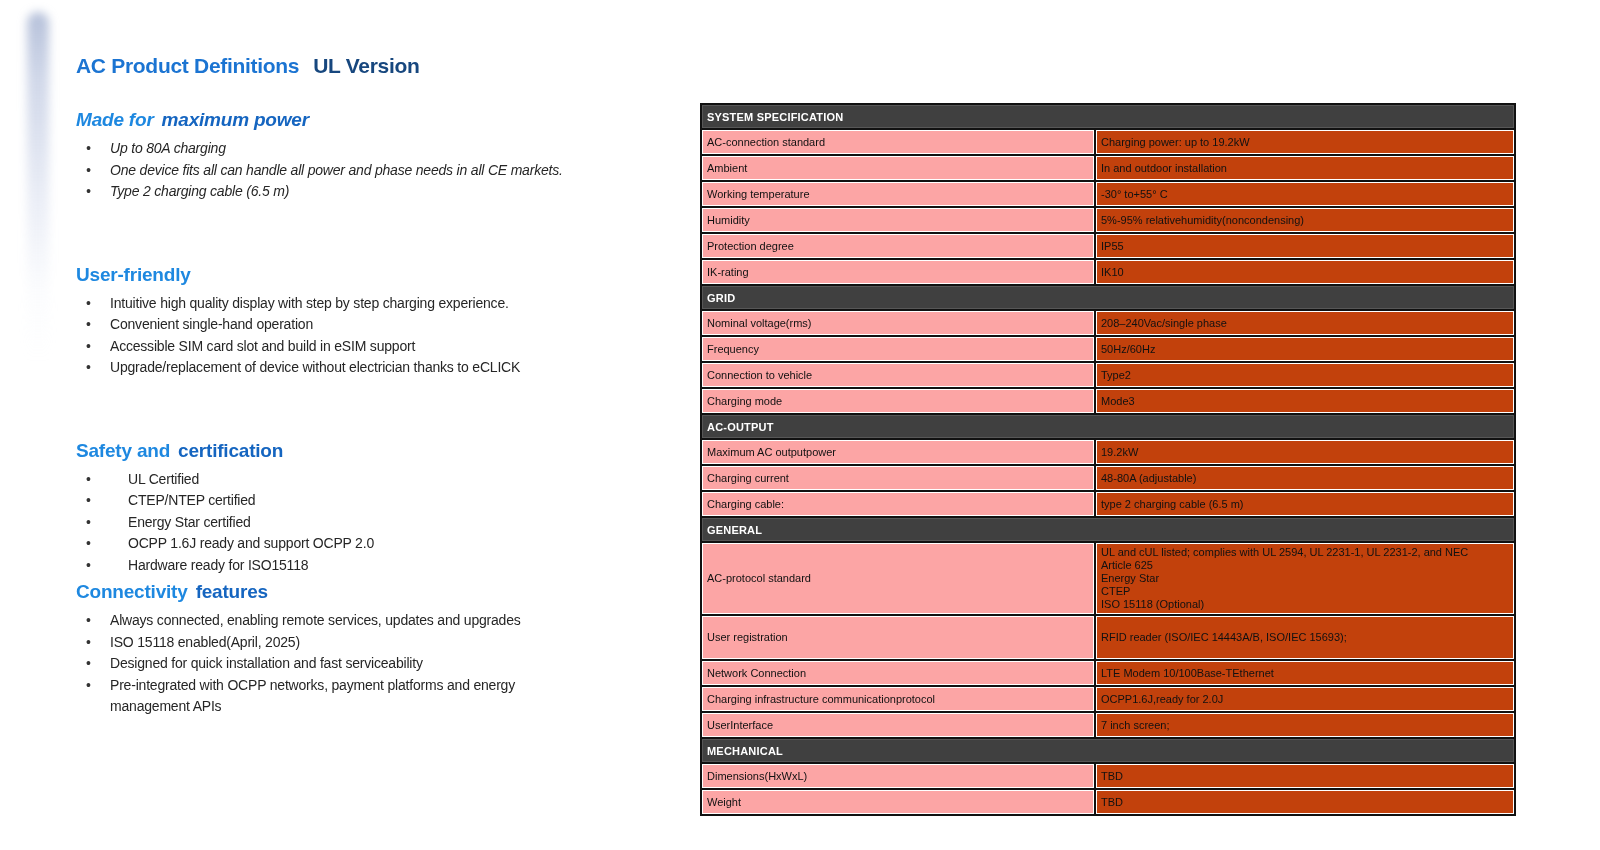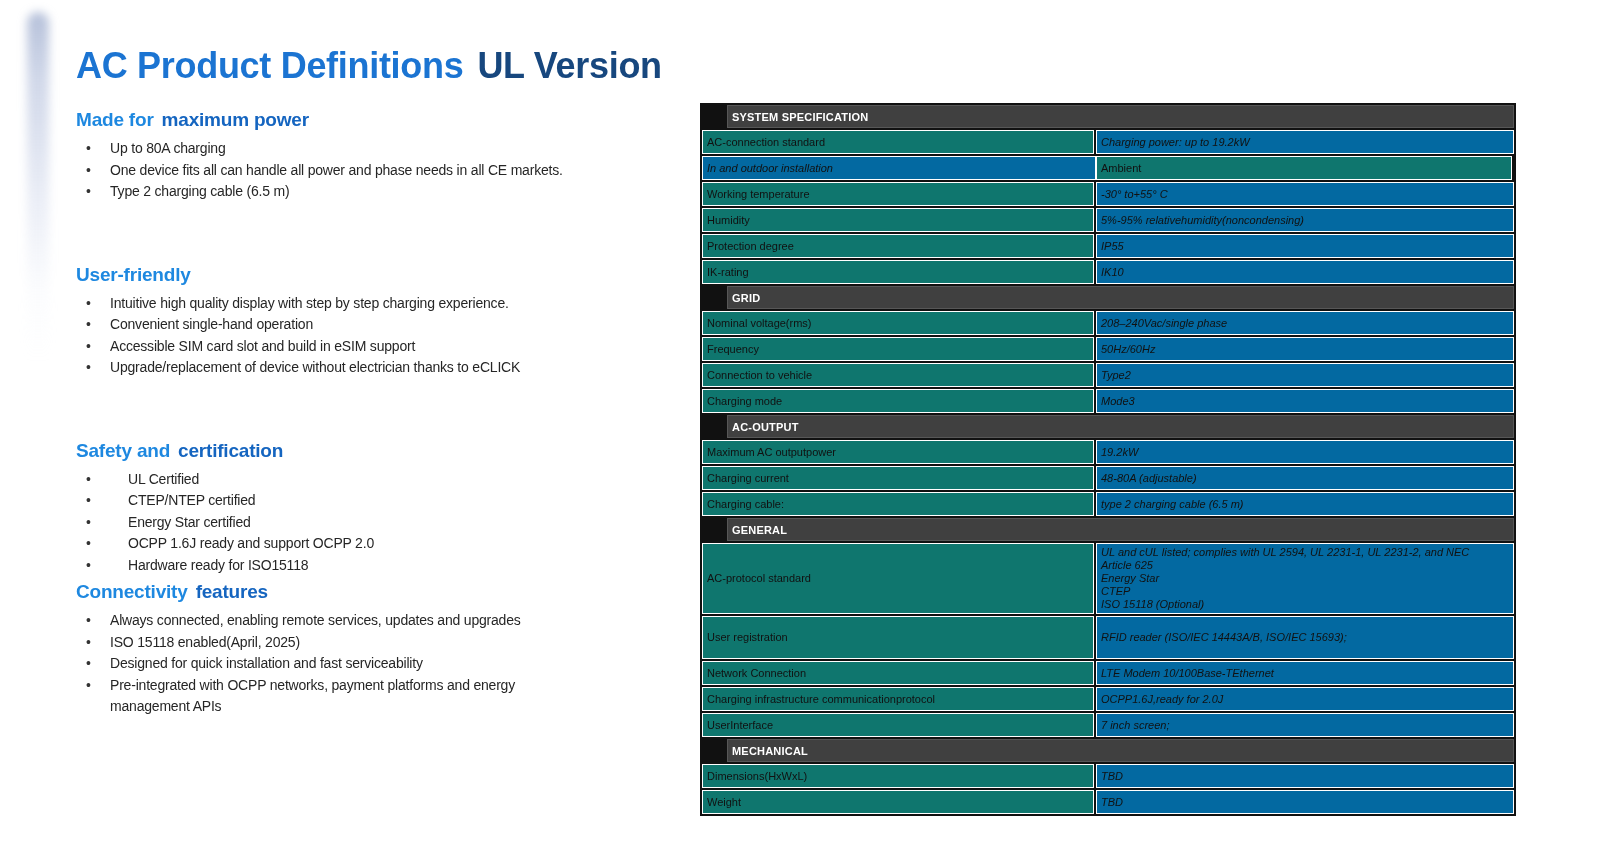--- a/index.html
+++ b/index.html
@@ -10,26 +10,26 @@
   
   .edge-shadow{
     position:absolute;left:27px;top:12px;width:22px;height:410px;border-radius:14px;
     background:linear-gradient(180deg, rgba(115,136,184,.52) 0%, rgba(138,156,200,.40) 16%,
                rgba(168,182,218,.24) 45%, rgba(220,228,244,.10) 68%, rgba(255,255,255,0) 85%);
     filter:blur(5px);
   }
 
   
   .left-col{position:absolute;left:76px;top:46px;width:590px;}
-  .page-title{font-size:36px;font-weight:700;letter-spacing:-.3px;line-height:40px;margin:0;}
+  .page-title{font-size:21px;font-weight:700;letter-spacing:-.3px;line-height:40px;margin:0;}
   .page-title .t1{color:#1b74d2;}
   .page-title .t2{color:#17477e;margin-left:14px;}
 
   .section{margin-top:60px;}
-  .section.first{margin-top:22px;}
+  .section.first{margin-top:22px;font-style:italic;}
   .section.tight{margin-top:4px;}
   .sec-heading{font-size:19px;font-weight:700;line-height:24px;margin:0 0 6px 0;letter-spacing:-.2px;}
   .sec-heading .h1{color:#1e88e0;}
   .sec-heading .h2{color:#1565c0;margin-left:8px;}
   .sec-heading .h2:empty{margin-left:0;}
 
   ul.bullets{list-style:none;margin:0;padding:0 0 0 8px;width:482px;}
   ul.bullets li{
     position:relative;padding-left:26px;font-size:14px;line-height:21.5px;
     letter-spacing:-.2px;color:#262626;
@@ -38,35 +38,35 @@
   ul.bullets.wide li{padding-left:44px;}
 
   
   .spec-table{
     position:absolute;left:700px;top:103px;width:816px;
     border:2px solid #111;box-sizing:border-box;background:#111;
   }
   .t-header{
     background:#404040;color:#ffffff;font-size:11px;font-weight:700;letter-spacing:.2px;
     min-height:25px;display:flex;align-items:center;padding:0 5px;box-sizing:border-box;
-    border-bottom:2px solid #111;box-shadow:inset 0 0 0 1px rgba(255,255,255,.12);margin-left:25px;
+    border-bottom:2px solid #111;box-shadow:inset 0 0 0 1px rgba(255,255,255,.12);
   }
   .t-row{
     display:grid;grid-template-columns:394px 1fr;background:#fff;
     border-bottom:2px solid #111;
   }
   .t-row:last-child{border-bottom:none;}
   .t-row.tall .t-cell{min-height:43px;}
   .t-cell{
     min-height:24px;box-sizing:border-box;display:flex;align-items:center;
     font-size:11px;line-height:13px;padding:3px 5px;color:#111;
     box-shadow:inset 0 0 0 1px #fff;
   }
-  .t-label{background:#0f766e;border-right:2px solid #111;}
-  .t-value{background:#0369a1;white-space:pre-line;font-style:italic;}
+  .t-label{background:#fca5a5;border-right:2px solid #111;}
+  .t-value{background:#c2410c;white-space:pre-line;}
 </style>
 </head>
 <body>
 
 <div class="slide">
   <div class="edge-shadow"></div>
 
   <div class="left-col">
     <h1 class="page-title"><span class="t1">AC Product Definitions</span><span class="t2">UL Version</span></h1>
 
@@ -111,22 +111,22 @@
     </div>
   </div>
 
   <div class="spec-table">
       <div class="t-header">SYSTEM SPECIFICATION</div>
       <div class="t-row">
         <div class="t-cell t-label">AC-connection standard</div>
         <div class="t-cell t-value">Charging power: up to 19.2kW</div>
       </div>
       <div class="t-row">
+        <div class="t-cell t-label">Ambient</div>
         <div class="t-cell t-value">In and outdoor installation</div>
-        <div class="t-cell t-label">Ambient</div>
       </div>
       <div class="t-row">
         <div class="t-cell t-label">Working temperature</div>
         <div class="t-cell t-value">-30° to+55° C</div>
       </div>
       <div class="t-row">
         <div class="t-cell t-label">Humidity</div>
         <div class="t-cell t-value">5%-95% relativehumidity(noncondensing)</div>
       </div>
       <div class="t-row">

